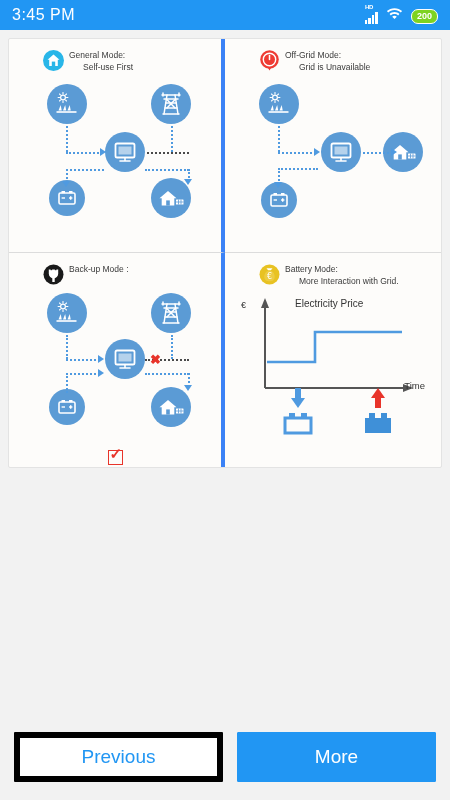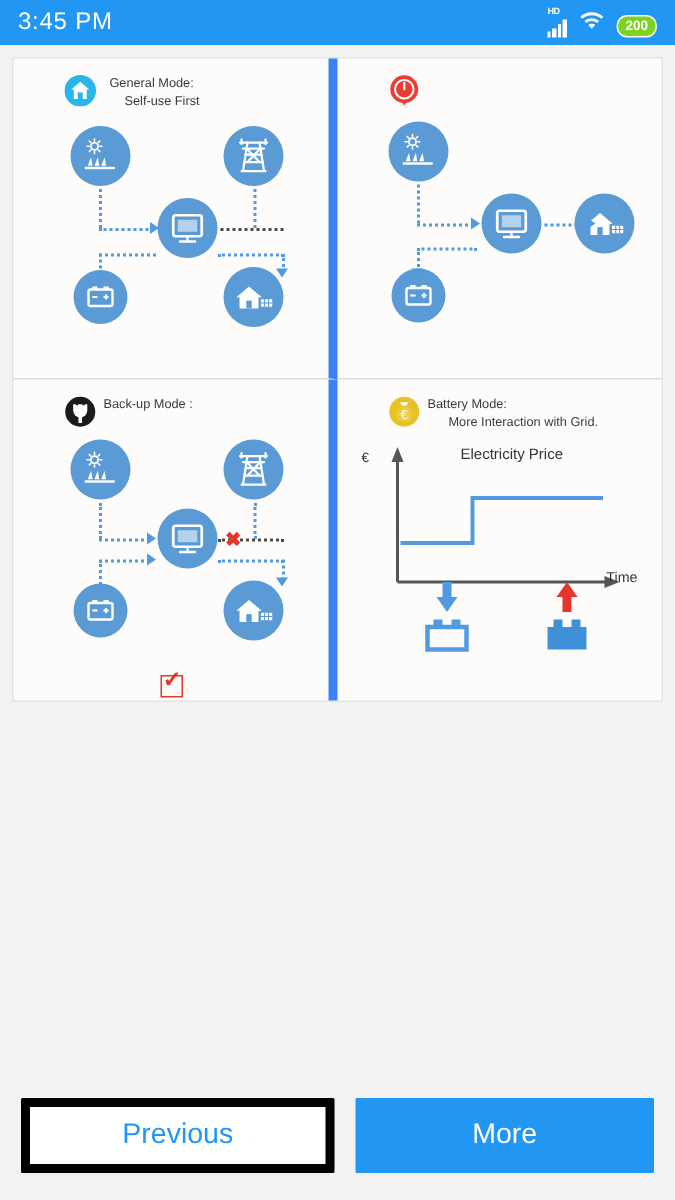--- a/index.html
+++ b/index.html
@@ -49,21 +49,21 @@
   }
 
   
   .panel {
     margin: 8px 8px 0 8px; background: #fdfcfa;
     border: 1px solid #e3e3e3; border-radius: 2px;
     display: grid; grid-template-columns: 1fr 1fr; grid-template-rows: 1fr 1fr;
     height: 430px;
   }
   .mode-card { position: relative; padding: 10px 8px 4px 8px; cursor: pointer; }
-  .mode-card.br { border-right: 6px solid #3b82f6; text-align: center; }
+  .mode-card.br { border-right: 4px solid #3b82f6; }
   .mode-card.bb { border-bottom: 1px solid #dcdcdc; }
 
   .mode-head { display: flex; align-items: flex-start; gap: 5px; padding-left: 26px; }
   .mode-badge { width: 21px; height: 21px; flex: 0 0 21px; margin-top: 1px; }
   .mode-text { font-size: 8.5px; color: #3a3a3a; line-height: 1.45; }
   .mode-text .l2 { padding-left: 14px; display: block; }
 
   .diagram { position: relative; height: 152px; margin-top: 6px; }
 
   .node {
@@ -84,21 +84,21 @@
   .arrow.down { border-top: 6px solid #4f9ae0; border-left: 4px solid transparent; border-right: 4px solid transparent; }
   .xmark { position: absolute; color: #e8342a; font-size: 13px; font-weight: bold; line-height: 1; }
 
   .check-wrap { position: absolute; bottom: 2px; left: 0; right: 0; display: flex; justify-content: center; }
   .check-box { width: 15px; height: 15px; border: 1.5px solid #e8342a; position: relative; }
   .check-box .tick { position: absolute; left: 1px; top: -5px; color: #e8342a; font-size: 15px; line-height: 1; font-weight: bold; }
 
   
   .eco-chart { position: relative; height: 152px; margin-top: 4px; }
   .eco-chart .euro { position: absolute; left: 8px; top: 8px; font-size: 9px; color: #333; }
-  .eco-chart .ctitle { position: absolute; left: 74px; top: 6px; font-size: 10px; color: #333; }
+  .eco-chart .ctitle { position: absolute; left: 62px; top: 6px; font-size: 10px; color: #333; }
   .eco-chart .timelbl { position: absolute; right: 8px; top: 88px; font-size: 9.5px; color: #333; }
   .bat-ico { position: absolute; }
 
   
   .footer {
     position: absolute; left: 0; right: 0; bottom: 18px;
     display: flex; gap: 14px; padding: 0 14px;
   }
   .btn {
     flex: 1; height: 50px; display: flex; align-items: center; justify-content: center;
@@ -245,20 +245,24 @@
       <div class="mode-head">
         <span class="mode-badge">
           <svg width="21" height="21" viewBox="0 0 21 21">
             <circle cx="10.5" cy="9.5" r="9.3" fill="#ee3b33"></circle>
             <path d="M10.5 20.5l-3-5h6z" fill="#ee3b33"></path>
             <circle cx="10.5" cy="9.5" r="6.2" fill="none" stroke="#fff" stroke-width="1.4"></circle>
             <line x1="10.5" y1="5.4" x2="10.5" y2="9.5" stroke="#fff" stroke-width="1.5" stroke-linecap="round"></line>
             <path d="M10.5 9.5a3.2 3.2 0 1 0 0 0" fill="none" stroke="#fff" stroke-width="1.3"></path>
           </svg>
         </span>
+        <span class="mode-text">
+          <span>Off-Grid Mode:</span>
+          <span class="l2">Grid is Unavailable</span>
+        </span>
       </div>
 
       <div class="diagram">
         <div class="node big" style="left:26px; top:4px;">
           <svg width="26" height="26" viewBox="0 0 26 26">
             <circle cx="9" cy="6.5" r="2.4" fill="none" stroke="#fff" stroke-width="1.2"></circle>
             <g stroke="#fff" stroke-width="1.1" stroke-linecap="round">
               <line x1="9" y1="1.6" x2="9" y2="3"></line>
                 <line x1="9" y1="10" x2="9" y2="11.4"></line>
               <line x1="4.1" y1="6.5" x2="5.5" y2="6.5"></line>

